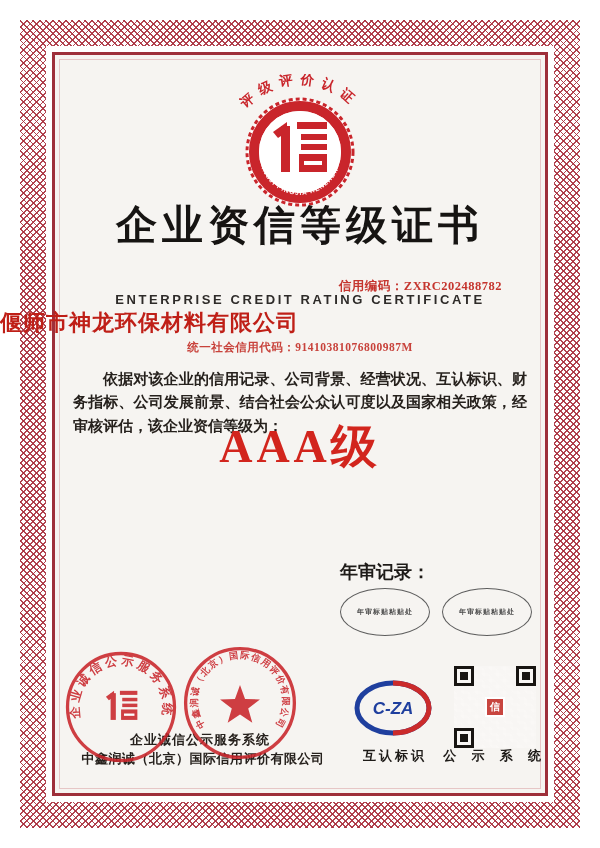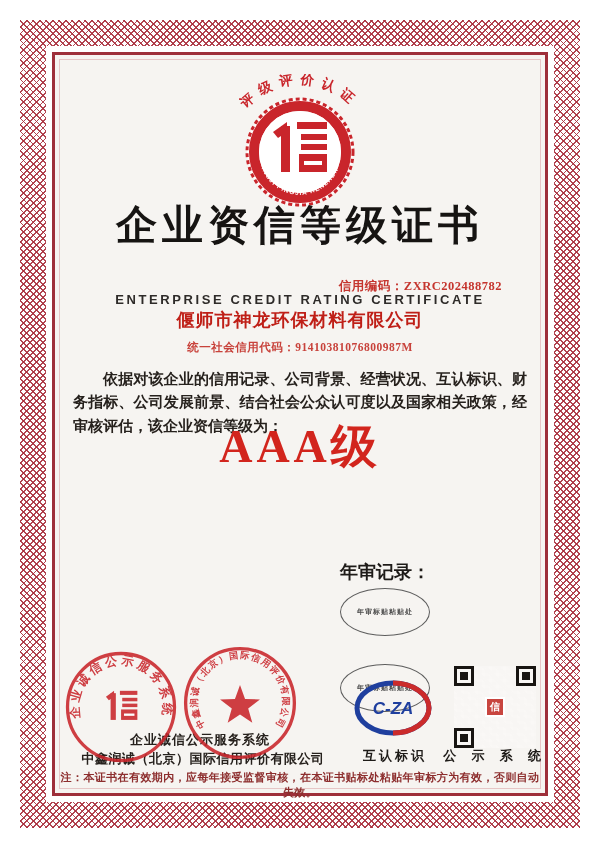--- a/index.html
+++ b/index.html
@@ -20,36 +20,36 @@
   
   .badge{position:absolute;left:215px;top:74px;width:170px;height:135px;}
   
   .title{position:absolute;left:0;right:0;top:198px;text-align:center;
     font-size:41px;font-weight:bold;color:#161412;letter-spacing:5px;}
   .subtitle{position:absolute;left:0;right:0;top:252px;text-align:center;
     font-family:"Liberation Sans","DejaVu Sans",sans-serif;
     font-size:13px;font-weight:bold;color:#2e2b29;letter-spacing:2.6px;margin-top:40px;}
   .credit-code{position:absolute;left:0;right:98px;top:278px;text-align:right;
     font-size:12.5px;font-weight:bold;color:#c5352e;letter-spacing:.5px;padding-left:20px;}
-  .company{position:absolute;left:0;right:0;top:308px;text-align:center;
-    font-size:18px;font-weight:bold;color:#bf1f17;letter-spacing:1px;}
+  .company{position:absolute;left:0;right:0;top:308px;text-align:left;
+    font-size:22px;font-weight:bold;color:#bf1f17;letter-spacing:1px;}
   .uscc{position:absolute;left:0;right:0;top:340px;text-align:center;
     font-size:11.5px;font-weight:bold;color:#c8423b;letter-spacing:.5px;}
   .paragraph{position:absolute;left:73px;right:73px;top:368px;
     font-size:15px;font-weight:bold;color:#26211d;line-height:1.55;
     text-align:justify;text-indent:2em;}
   .rating{position:absolute;left:0;right:0;top:416px;text-align:center;
     font-size:46px;font-weight:bold;color:#d2251d;letter-spacing:4px;}
   
   .info{position:absolute;left:84px;top:546px;}
   .info-line{height:28px;font-size:14px;font-weight:bold;color:#1e1b18;}
   .info-line .lbl{margin-right:4px;}
   
   .annual-label{position:absolute;left:340px;top:560px;font-size:18px;font-weight:bold;color:#1e1b18;}
-  .ovals{position:absolute;left:340px;top:588px;display:flex;gap:28px;flex-direction:column;}
+  .ovals{position:absolute;left:340px;top:588px;display:flex;gap:12px;}
   .oval{width:88px;height:46px;border:1.5px solid #5d5d5d;border-radius:50%;
     display:flex;align-items:center;justify-content:center;background:transparent;}
   .oval span{font-size:7px;color:#4d4d4d;letter-spacing:1px;font-weight:bold;}
   
   .seal{position:absolute;opacity:.88;z-index:3;}
   .seal-left{left:60px;top:646px;}
   .seal-right{left:178px;top:641px;}
   .sys-name{position:absolute;left:60px;width:280px;top:731px;text-align:center;
     font-size:13px;font-weight:bold;color:#26211d;z-index:2;letter-spacing:1px;}
   .agency-name{position:absolute;left:38px;width:330px;top:750px;text-align:center;
@@ -179,15 +179,14 @@
 
   <div class="qr">
     <div class="mask"></div>
     <div class="finder f-tl"></div>
     <div class="finder f-tr"></div>
     <div class="finder f-bl"></div>
     <div class="qr-logo">信</div>
   </div>
   <div class="qr-label">公 示 系 统</div>
 
-  <div class="note">注：本证书在有效期内，应每年接受监督审核，在本证书贴标处粘贴年审标方为有效，否则自动失效。</div>
 
 </div>
 
 </body></html>

